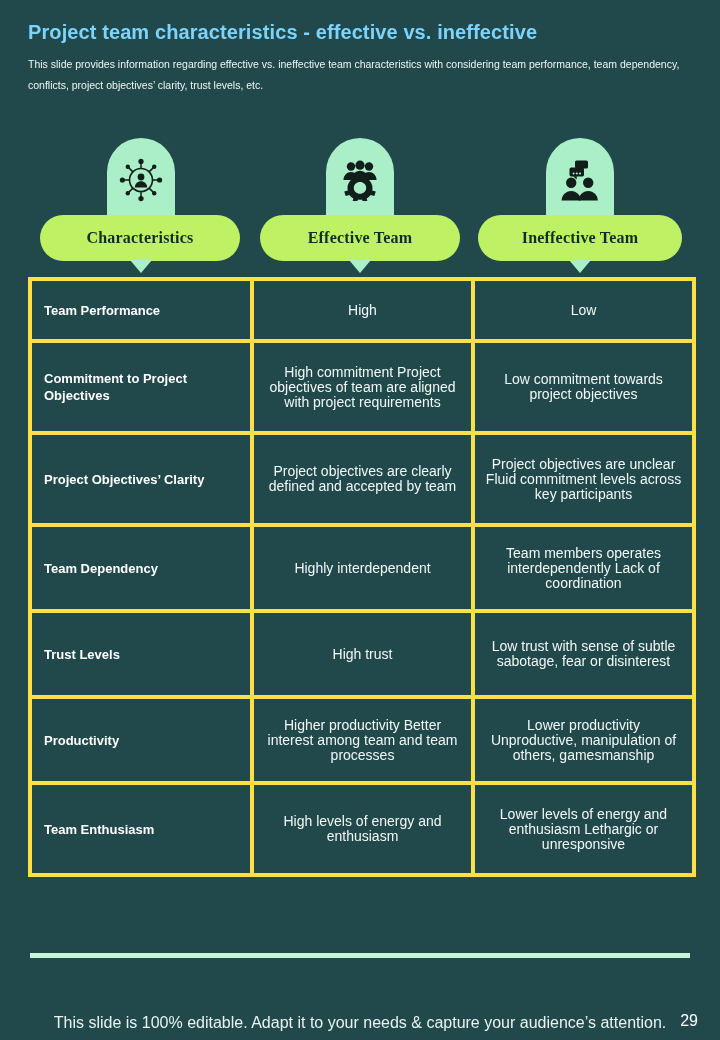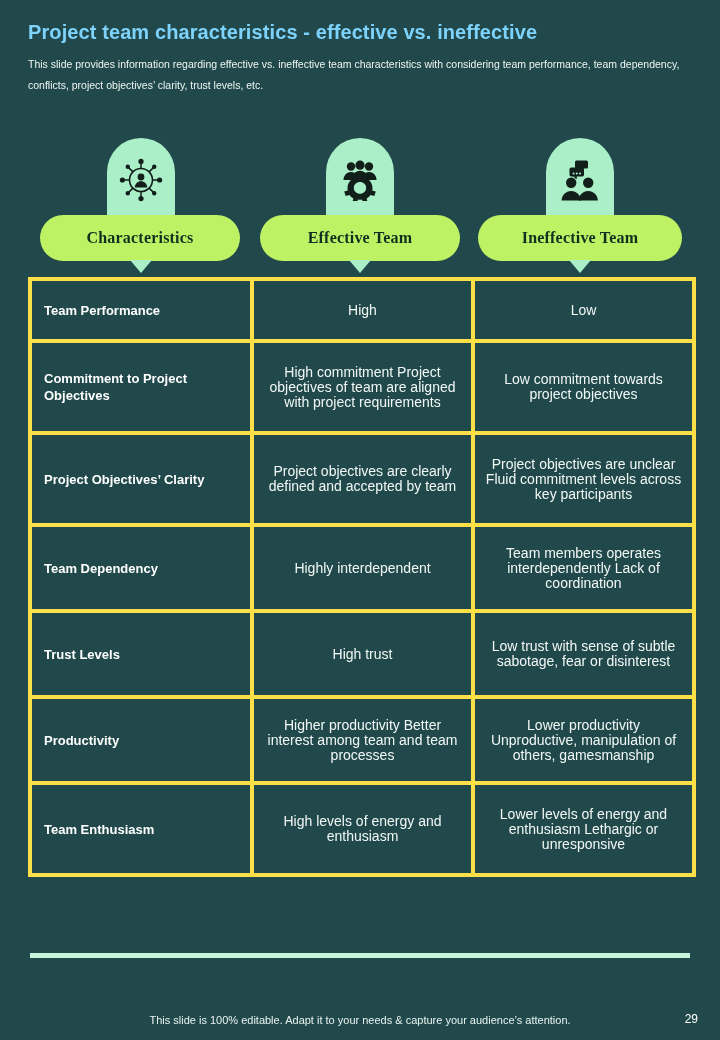--- a/index.html
+++ b/index.html
@@ -160,29 +160,29 @@
     background: #c6f7dd;
   }
 
   
   .footer-note {
     position: absolute;
     left: 0;
     top: 1014px;
     width: 720px;
     text-align: center;
-    font-size: 11px;
+    font-size: 16px;
     color: #e8f3f0;
   }
 
   .footer-page {
     position: absolute;
     right: 22px;
     top: 1012px;
-    font-size: 12px;
+    font-size: 16px;
     color: #ffffff;
   }
 </style>
 </head>
 <body>
 
 <div class="slide-title">Project team characteristics - effective vs. ineffective</div>
 
 <div class="slide-subtitle">This slide provides information regarding effective vs.  ineffective team characteristics with considering team performance, team dependency, conflicts, project objectives’ clarity, trust levels, etc.</div>
 

